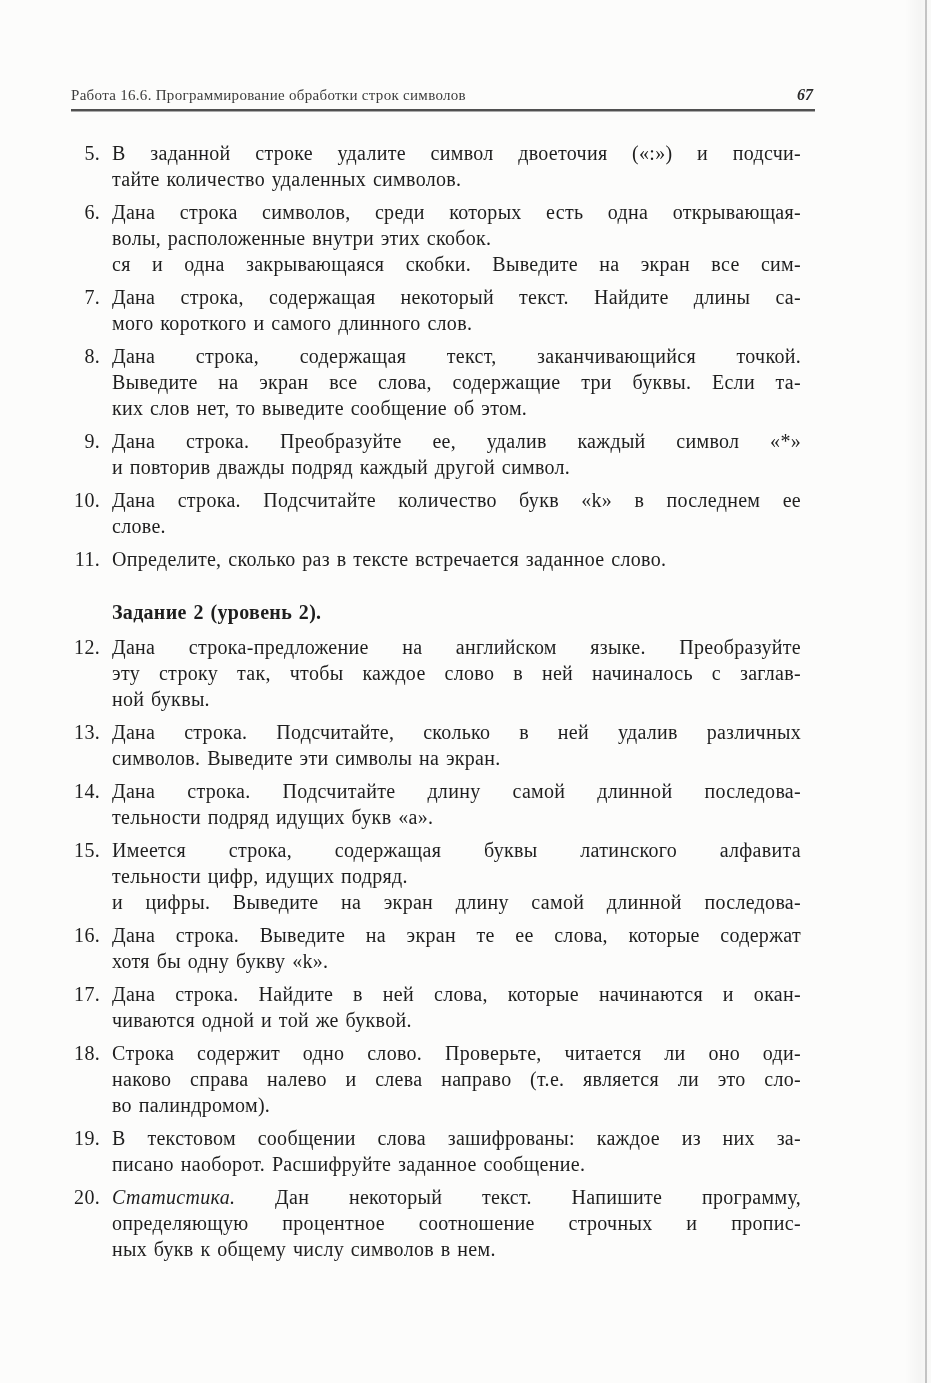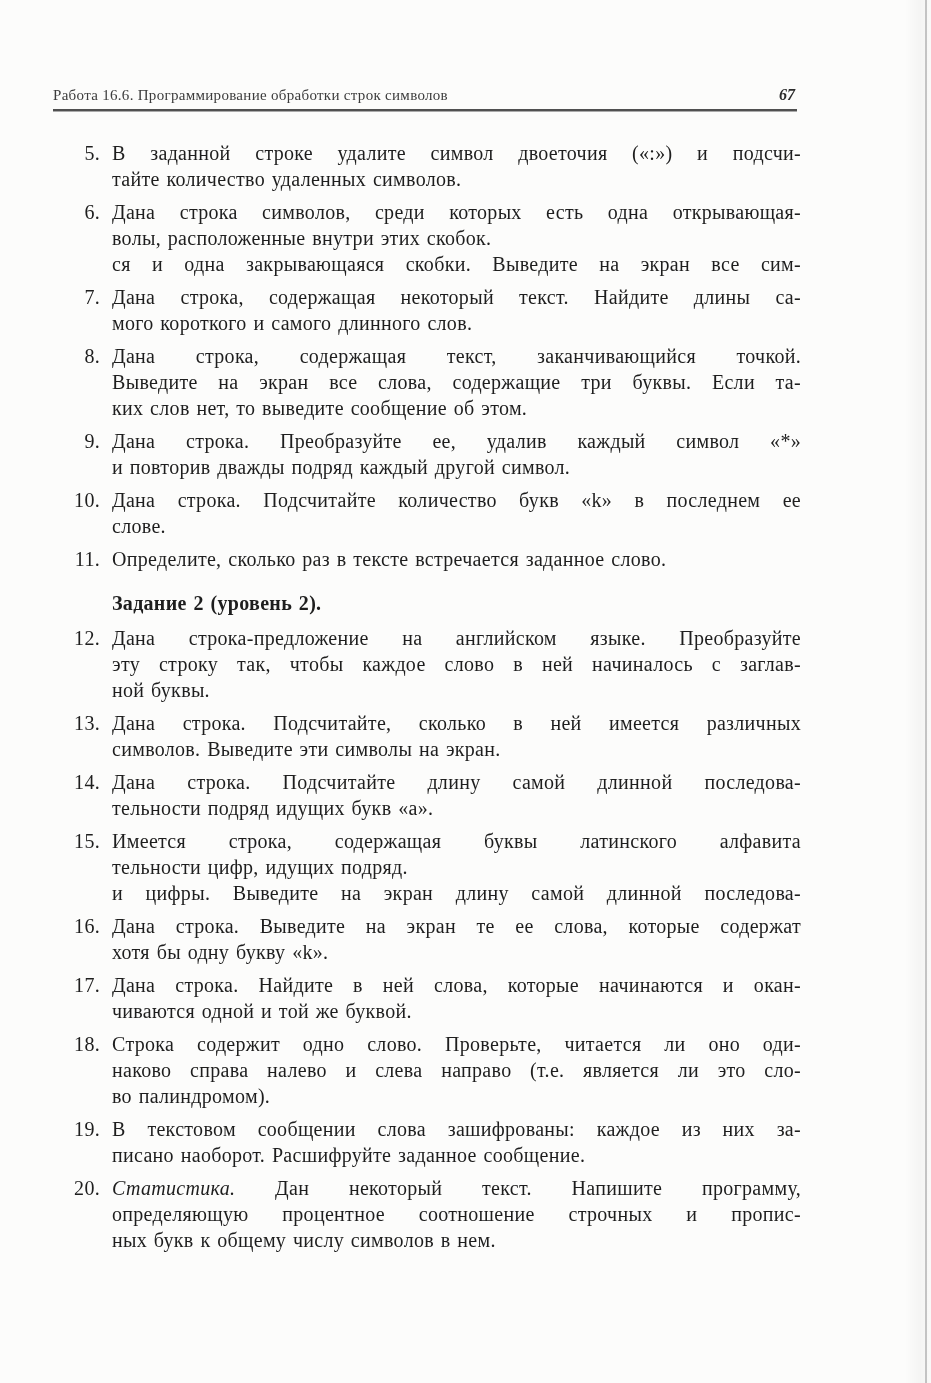--- a/index.html
+++ b/index.html
@@ -28,21 +28,21 @@
     position: absolute;
     top: 0; bottom: 0;
     right: 4px;
     width: 2px;
     background: #c3c3c3;
   }
   
   .page-head {
     position: absolute;
     top: 86px;
-    left: 53px;
+    left: 71px;
     width: 744px;
   }
   .head-row {
     display: flex;
     justify-content: space-between;
     align-items: baseline;
   }
   .head-title {
     font-size: 15px;
     letter-spacing: 0.3px;
@@ -89,21 +89,21 @@
   }
   .line {
     text-align: justify;
     text-align-last: justify;
   }
   .line.last {
     text-align: right;
     text-align-last: left;
   }
   .heading {
-    margin-top: 18px;
+    margin-top: 27px;
     margin-bottom: 9px;
     padding-left: 57px;
     font-weight: bold;
   }
   i { font-style: italic; }
 </style>
 </head>
 <body>
 
 <div class="page">
@@ -172,21 +172,21 @@
         <div class="num">12.</div>
         <div class="body">
           <div class="line">Дана строка-предложение на английском языке. Преобразуйте</div>
           <div class="line">эту строку так, чтобы каждое слово в ней начиналось с заглав-</div>
           <div class="line last">ной буквы.</div>
         </div>
       </div>
       <div class="item">
         <div class="num">13.</div>
         <div class="body">
-          <div class="line">Дана строка. Подсчитайте, сколько в ней имеется различных</div>
+          <div class="line">Дана строка. Подсчитайте, сколько в ней удалив различных</div>
           <div class="line last">символов. Выведите эти символы на экран.</div>
         </div>
       </div>
       <div class="item">
         <div class="num">14.</div>
         <div class="body">
           <div class="line">Дана строка. Подсчитайте длину самой длинной последова-</div>
           <div class="line last">тельности подряд идущих букв «а».</div>
         </div>
       </div>

